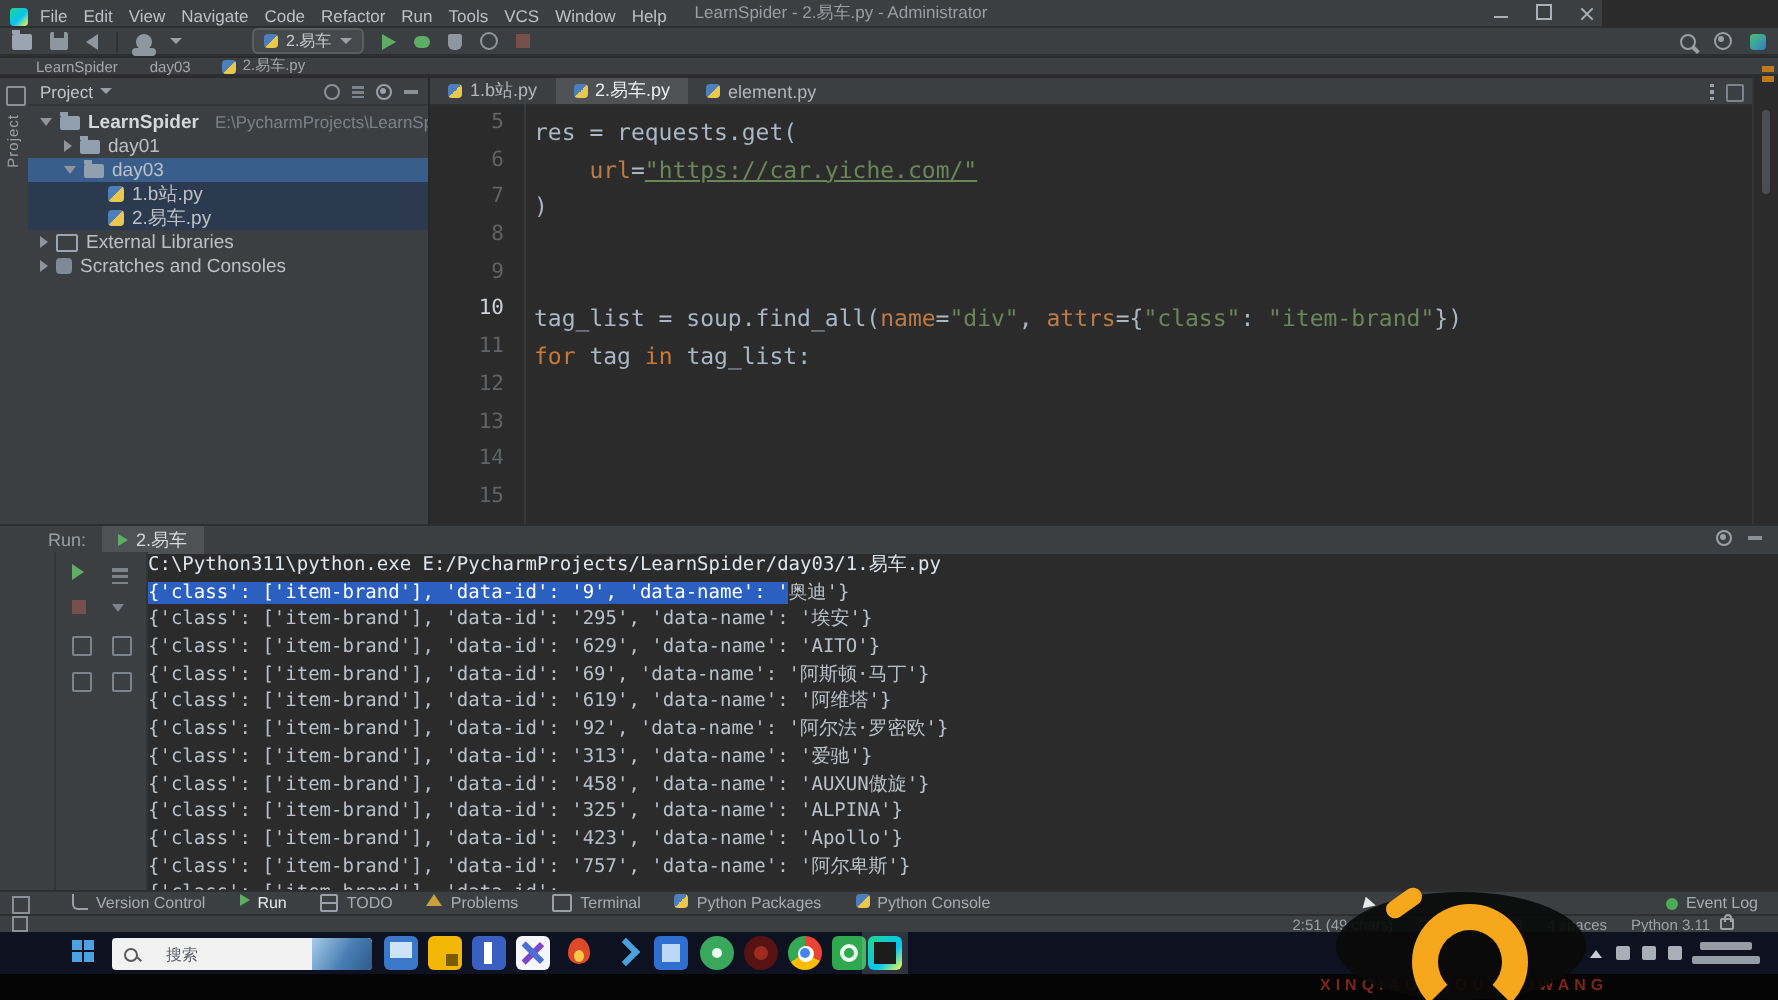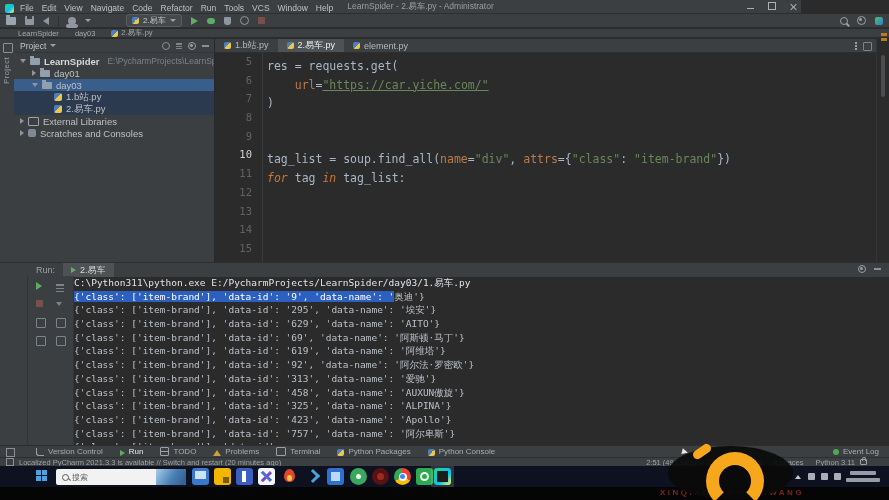--- a/index.html
+++ b/index.html
@@ -85,69 +85,69 @@
   .tabtools{position:absolute;right:4px;top:3px;display:flex;gap:6px;}
   .vdots{width:2px;height:8px;background:linear-gradient(#9aa0a6 20%,transparent 20%,transparent 40%,#9aa0a6 40%,#9aa0a6 60%,transparent 60%,transparent 80%,#9aa0a6 80%);}
   .gutter{position:absolute;left:0;top:13px;width:48px;height:210px;border-right:1px solid #383b3d;box-sizing:border-box;}
   .gnum{height:18.7px;line-height:18.7px;text-align:right;padding-right:10px;color:#606366;
         font-family:"DejaVu Sans Mono",monospace;font-size:10.5px;}
   .gnum.cur{color:#ced2d6;}
   .codearea{position:absolute;left:48px;top:18px;width:612px;height:178px;overflow:hidden;}
   .cline{height:18.7px;line-height:18.7px;white-space:pre;font-family:"DejaVu Sans Mono",monospace;
          font-size:11.5px;padding-left:4px;}
   .sg-d{color:#a9b7c6;} .sg-s{color:#6a8759;} .sg-su{color:#6a8759;text-decoration:underline;}
-  .sg-k{color:#cc7832;font-style:italic;} .sg-c{color:#808080;} .sg-p{color:#bc7a48;}
+  .sg-k{color:#cc7832;} .sg-c{color:#808080;} .sg-p{color:#bc7a48;}
   .sg-hb{color:#a9b7c6;background:#3e5b50;border-radius:1px;}
   .sg-hy{color:#d5e14f;font-weight:bold;}
   .scrollcol{left:876px;top:39px;width:13px;height:223px;background:#2b2b2b;border-left:1px solid #333637;}
   .warnmark{position:absolute;left:4px;width:6px;height:3px;background:#bc7a1e;}
   .scrthumb{position:absolute;left:4px;top:16px;width:4px;height:42px;background:#4a4e50;border-radius:2px;}
   
   .runpanel{left:0;top:262px;width:889px;height:183px;background:#2b2b2b;}
   .runhead{position:absolute;left:0;top:0;width:889px;height:14px;background:#3c3f41;border-top:1px solid #2c2e30;display:flex;align-items:center;}
-  .runlabel{font-size:9px;color:#9ba0a5;margin-left:36px;}
+  .runlabel{font-size:9px;color:#9ba0a5;margin-left:24px;}
   .runtab{display:flex;align-items:center;gap:4px;background:#4e5254;height:14px;padding:0 8px;margin-left:8px;}
   .runtab .lbl{font-size:9px;color:#d5d8db;}
   .runtri{width:0;height:0;border-left:5px solid #5fad65;border-top:3px solid transparent;border-bottom:3px solid transparent;}
   .runhead-tools{position:absolute;right:8px;top:3px;display:flex;gap:8px;align-items:center;}
   .leftstrip{position:absolute;left:0;top:14px;width:28px;height:169px;background:#3c3f41;border-right:1px solid #323537;box-sizing:border-box;}
   .runtools{position:absolute;left:28px;top:14px;width:46px;height:169px;background:#3c3f41;border-right:1px solid #323537;box-sizing:border-box;}
   .rt-ico{position:absolute;}
   .mini{width:8px;height:8px;border:1px solid #7d838a;border-radius:1px;}
   .bars{width:8px;height:8px;background:linear-gradient(#7d838a 25%,transparent 25%,transparent 45%,#7d838a 45%,#7d838a 65%,transparent 65%,transparent 85%,#7d838a 85%);}
   .console{position:absolute;left:74px;top:14px;width:815px;height:169px;overflow:hidden;}
   .con-line{height:13.7px;line-height:13.7px;white-space:pre;font-family:"DejaVu Sans Mono",monospace;
             font-size:9.5px;color:#bac1c9;}
   .con-line.cmd{color:#dfe5ec;}
   .hl{background:#2b5fc0;color:#ffffff;}
   
   .bottombar{left:0;top:445px;width:889px;height:12px;background:#3c3f41;border-top:1px solid #2c2e30;
              display:flex;align-items:center;gap:17px;padding-left:36px;box-sizing:border-box;}
-  .bitem{display:flex;align-items:flex-end;gap:4px;font-size:8px;color:#a7acb1;white-space:nowrap;}
+  .bitem{display:flex;align-items:flex-start;gap:4px;font-size:8px;color:#a7acb1;white-space:nowrap;}
   .bitem.active{color:#e8eaec;}
   .switcher{position:absolute;left:6px;top:448px;width:7px;height:7px;border:1px solid #8a9096;}
   .branch{width:7px;height:7px;border-left:1px solid #9aa0a6;border-bottom:1px solid #9aa0a6;border-radius:0 0 0 3px;}
   .warn{width:0;height:0;border-bottom:6px solid #c7a23c;border-left:4px solid transparent;border-right:4px solid transparent;}
   .term{width:8px;height:7px;border:1px solid #9aa0a6;border-radius:1px;}
   .todoico{width:7px;height:7px;border:1px solid #9aa0a6;border-radius:1px;background:linear-gradient(transparent 40%,#9aa0a6 40%,#9aa0a6 60%,transparent 60%);}
   .eventlog{position:absolute;right:10px;top:447px;display:flex;align-items:center;gap:4px;font-size:8px;color:#a7acb1;}
   .gdot{width:6px;height:6px;border-radius:50%;background:#4daa57;}
   
   .statusbar{left:0;top:457px;width:889px;height:9px;background:#3c3f41;border-top:1px solid #2c2e30;
              display:flex;align-items:center;box-sizing:border-box;font-size:7.5px;color:#9da2a6;}
   .st-ico{width:6px;height:6px;border:1px solid #8a9096;margin:0 5px 0 6px;}
   .st-right{position:absolute;right:34px;top:458px;display:flex;gap:12px;font-size:7.5px;color:#9da2a6;}
   .lock{position:absolute;right:22px;top:459px;width:5px;height:4px;border:1px solid #9da2a6;border-radius:1px;}
   .lock:before{content:"";position:absolute;left:0.5px;top:-3px;width:2.5px;height:2.5px;border:1px solid #9da2a6;border-bottom:none;border-radius:2px 2px 0 0;}
   
   .taskbar{left:0;top:466px;width:889px;height:21px;background:#0d1120;}
   .winlogo{position:absolute;left:36px;top:470px;width:12px;height:12px;display:grid;grid-template-columns:5px 5px;grid-template-rows:5px 5px;gap:1px;}
   .winlogo div{background:#4aa3e0;}
   .searchbox{position:absolute;left:56px;top:469px;width:130px;height:16px;background:#f2f2f2;border-radius:2px;
-             display:flex;align-items:center;gap:3px;padding-left:6px;box-sizing:border-box;overflow:hidden;}
+             display:flex;align-items:center;gap:14px;padding-left:6px;box-sizing:border-box;overflow:hidden;}
   .smag{width:5px;height:5px;border:1.2px solid #5a5a5a;border-radius:50%;position:relative;flex:none;}
   .smag:after{content:"";position:absolute;width:3px;height:1.2px;background:#5a5a5a;transform:rotate(45deg);right:-2.5px;bottom:-1px;}
   .stext{font-size:8px;color:#5f6368;flex:1;}
   .search-art{width:30px;height:16px;background:linear-gradient(120deg,#a8cdea,#4a7fb5 55%,#2c5a8a);flex:none;}
   .tbicon{position:absolute;top:468px;width:17px;height:17px;border-radius:3px;}
   .ic-laptop{background:#3a78c9;} .ic-laptop:before{content:"";position:absolute;left:3px;top:3px;right:3px;bottom:6px;background:#cfe3f7;}
   .ic-yellow{background:#f2b705;} .ic-yellow:before{content:"";position:absolute;right:2px;bottom:2px;width:6px;height:6px;background:#7a5c00;}
   .ic-blue1{background:#3b5fc0;} .ic-blue1:before{content:"";position:absolute;left:6px;top:3px;width:4px;height:11px;background:#fff;}
   .ic-xapp{background:#f5f6fa;} .ic-xapp:before{content:"";position:absolute;left:7px;top:2px;width:2.5px;height:13px;background:#7b46c7;transform:rotate(45deg);}
   .ic-xapp:after{content:"";position:absolute;left:7px;top:2px;width:2.5px;height:13px;background:#4b6fd6;transform:rotate(-45deg);}
@@ -421,21 +421,20 @@
     </div>
   </div>
   <div class="switcher"></div>
   <div class="eventlog">
     <span class="gdot"></span>
     <span>Event Log</span>
   </div>
 
   <div class="abs statusbar">
     <span class="st-ico"></span>
-    <span>Localized PyCharm 2021.3.3 is available // Switch and restart (20 minutes ago)</span>
   </div>
   <div class="st-right">
     <span>2:51 (49 chars)</span>
     <span>CRLF</span>
     <span>UTF-8</span>
     <span>4 spaces</span>
     <span>Python 3.11</span>
   </div>
   <div class="lock"></div>
 

